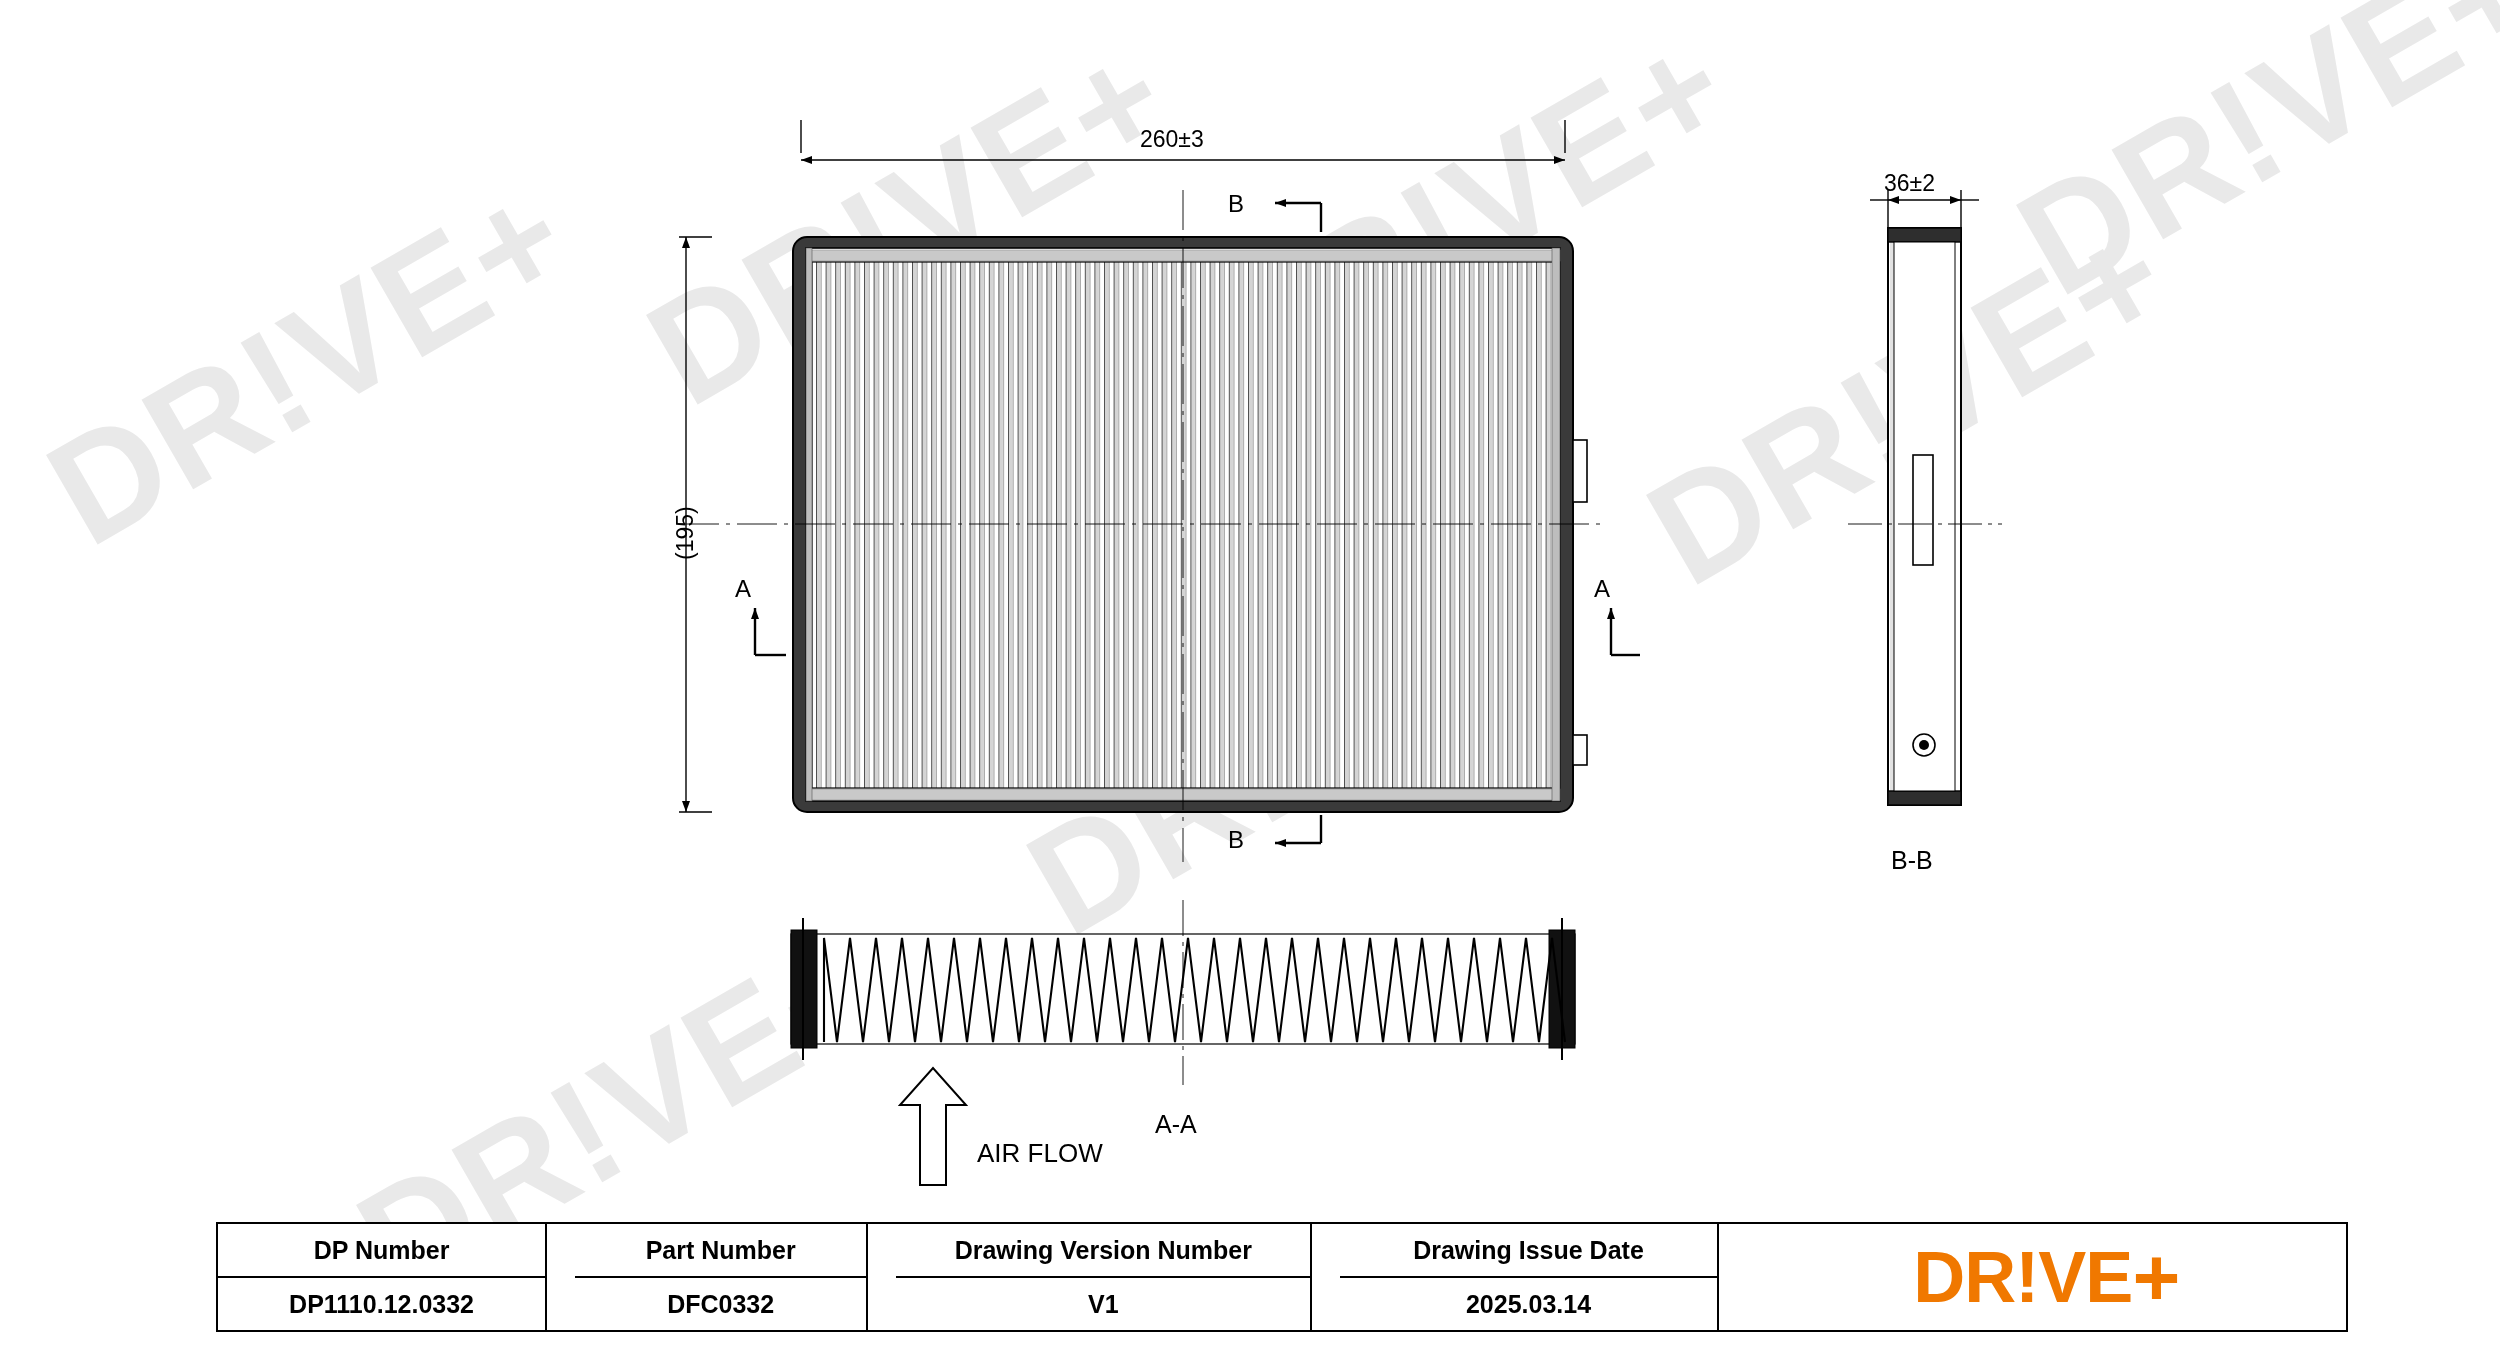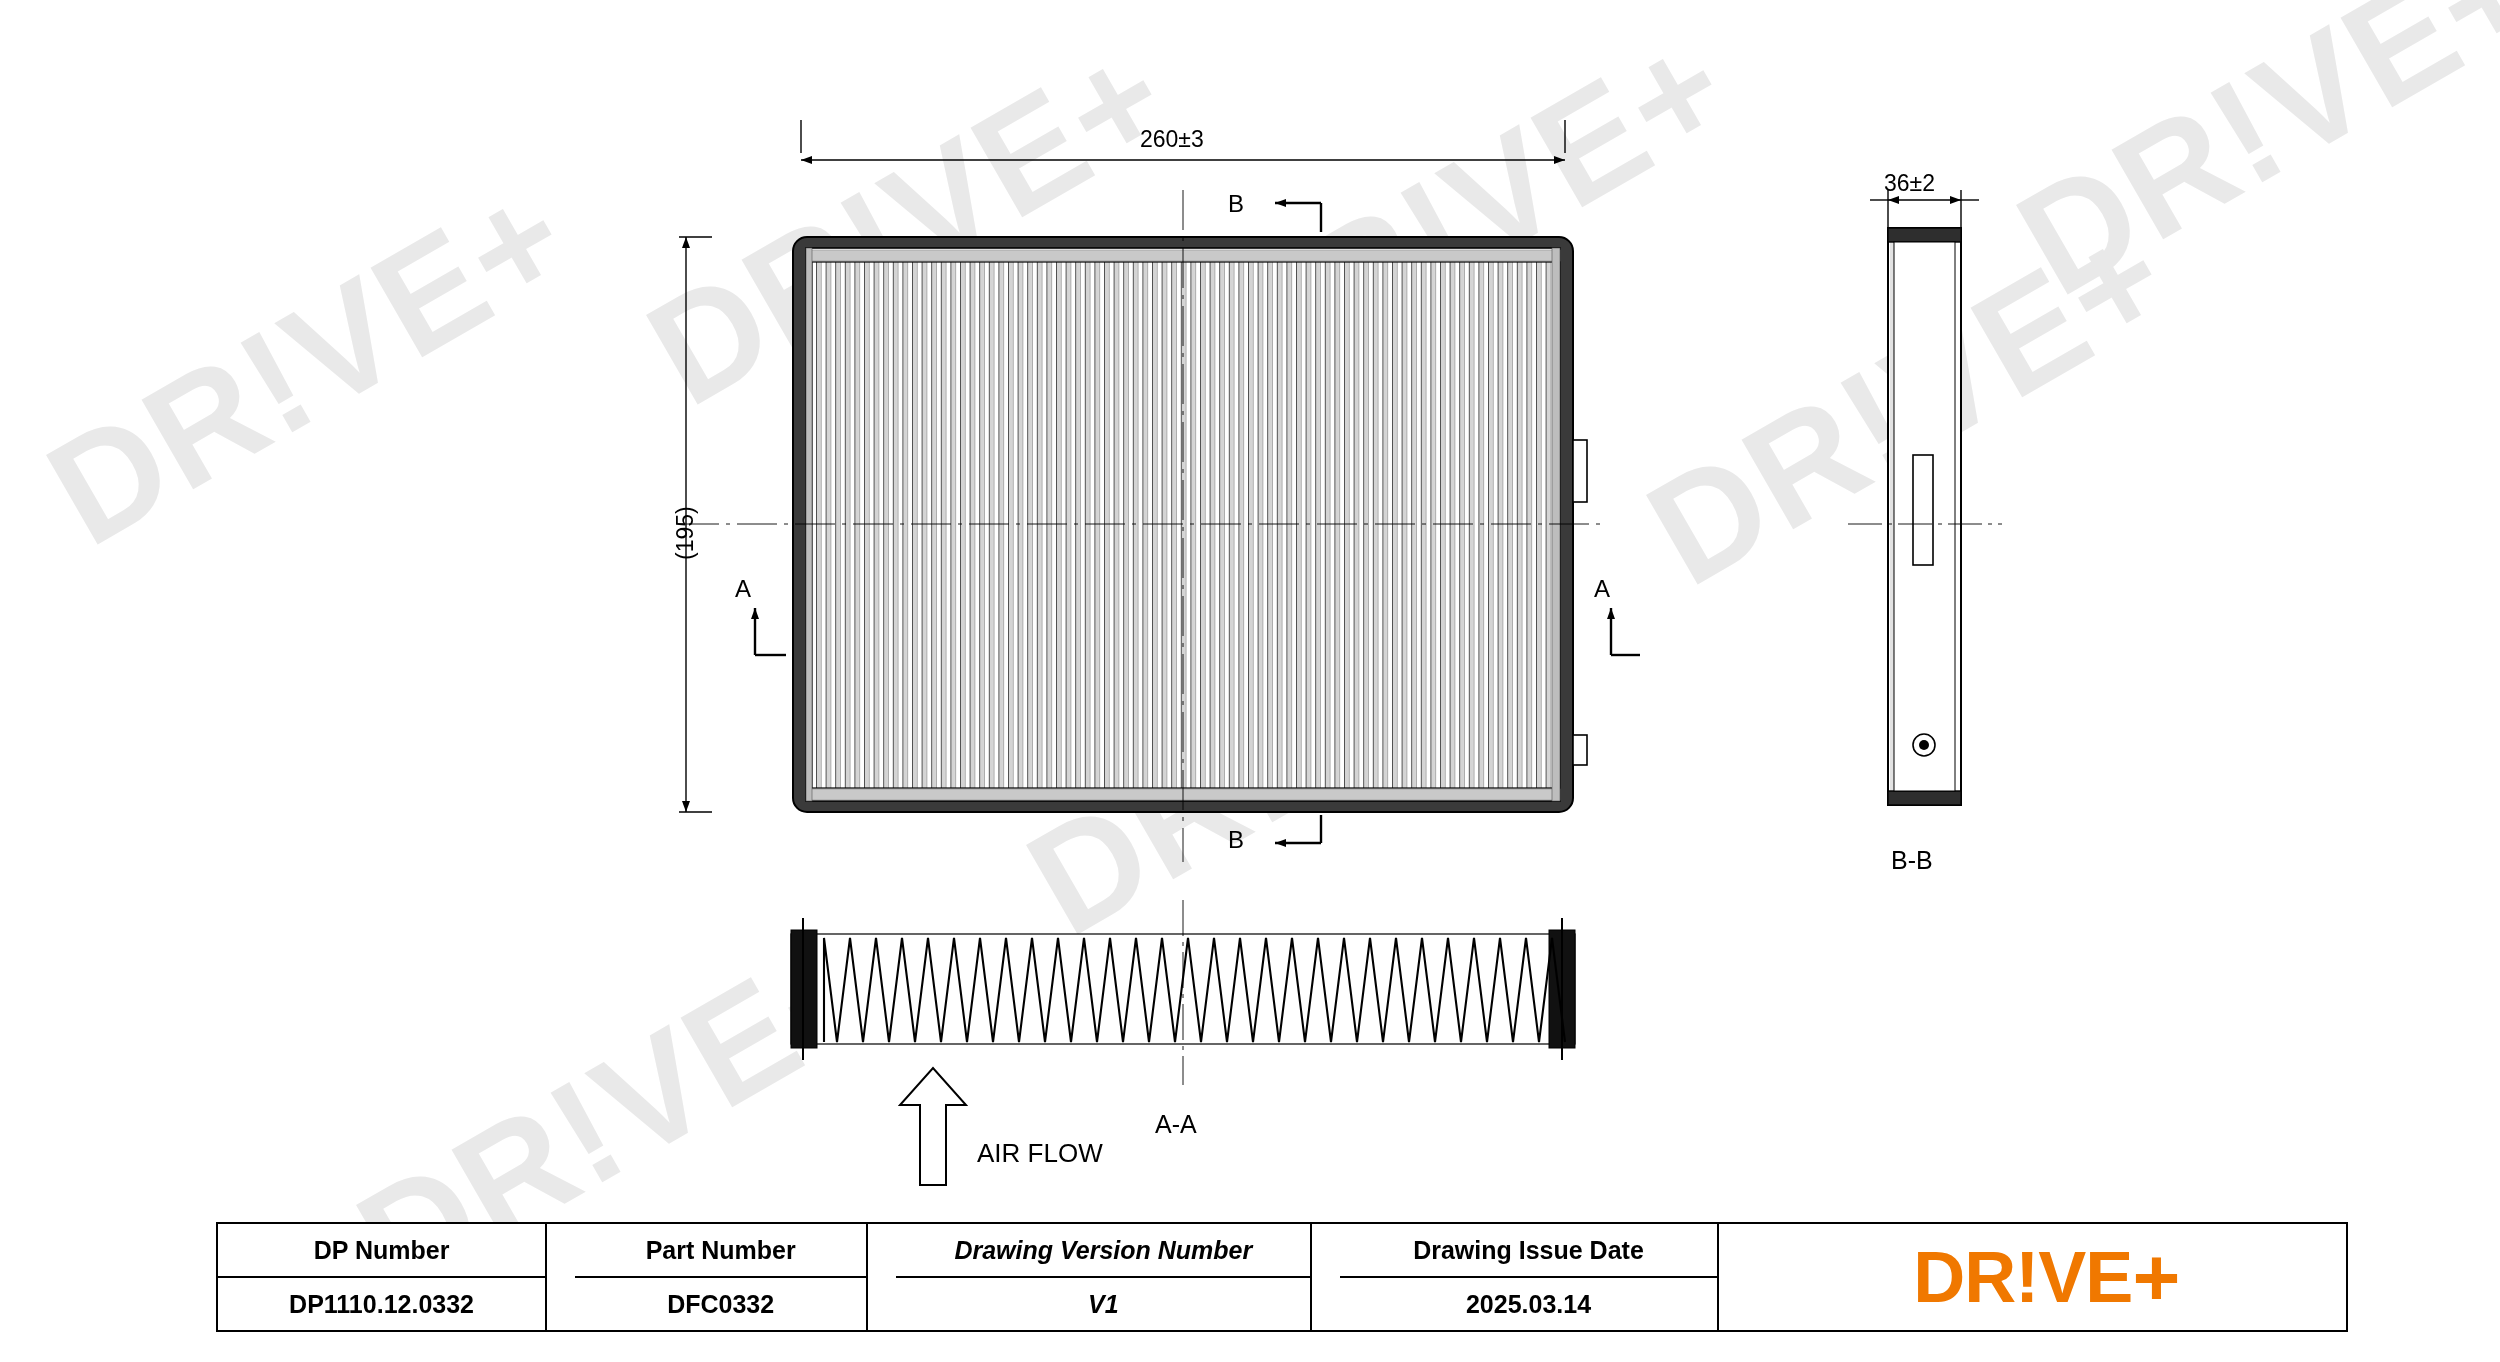--- a/index.html
+++ b/index.html
@@ -80,21 +80,21 @@
     height: 54px;
     border-bottom: 2px solid #000;
     font-size: 25px;
   }
   .tb-val {
     height: 52px;
     font-size: 25px;
   }
   .c1 { width: 348px; }
   .c2 { width: 310px; }
-  .c3 { width: 440px; font-style: italic; }
+  .c3 { width: 440px; }
   .c4 { width: 400px; }
   .c5 { width: 634px; display:flex; align-items:center; justify-content:center; }
   #logo {
     font-family: "Liberation Sans", sans-serif;
     font-weight: bold;
     font-size: 72px;
     letter-spacing: -1px;
     color: #F07800;
     display: flex;
     align-items: center;

